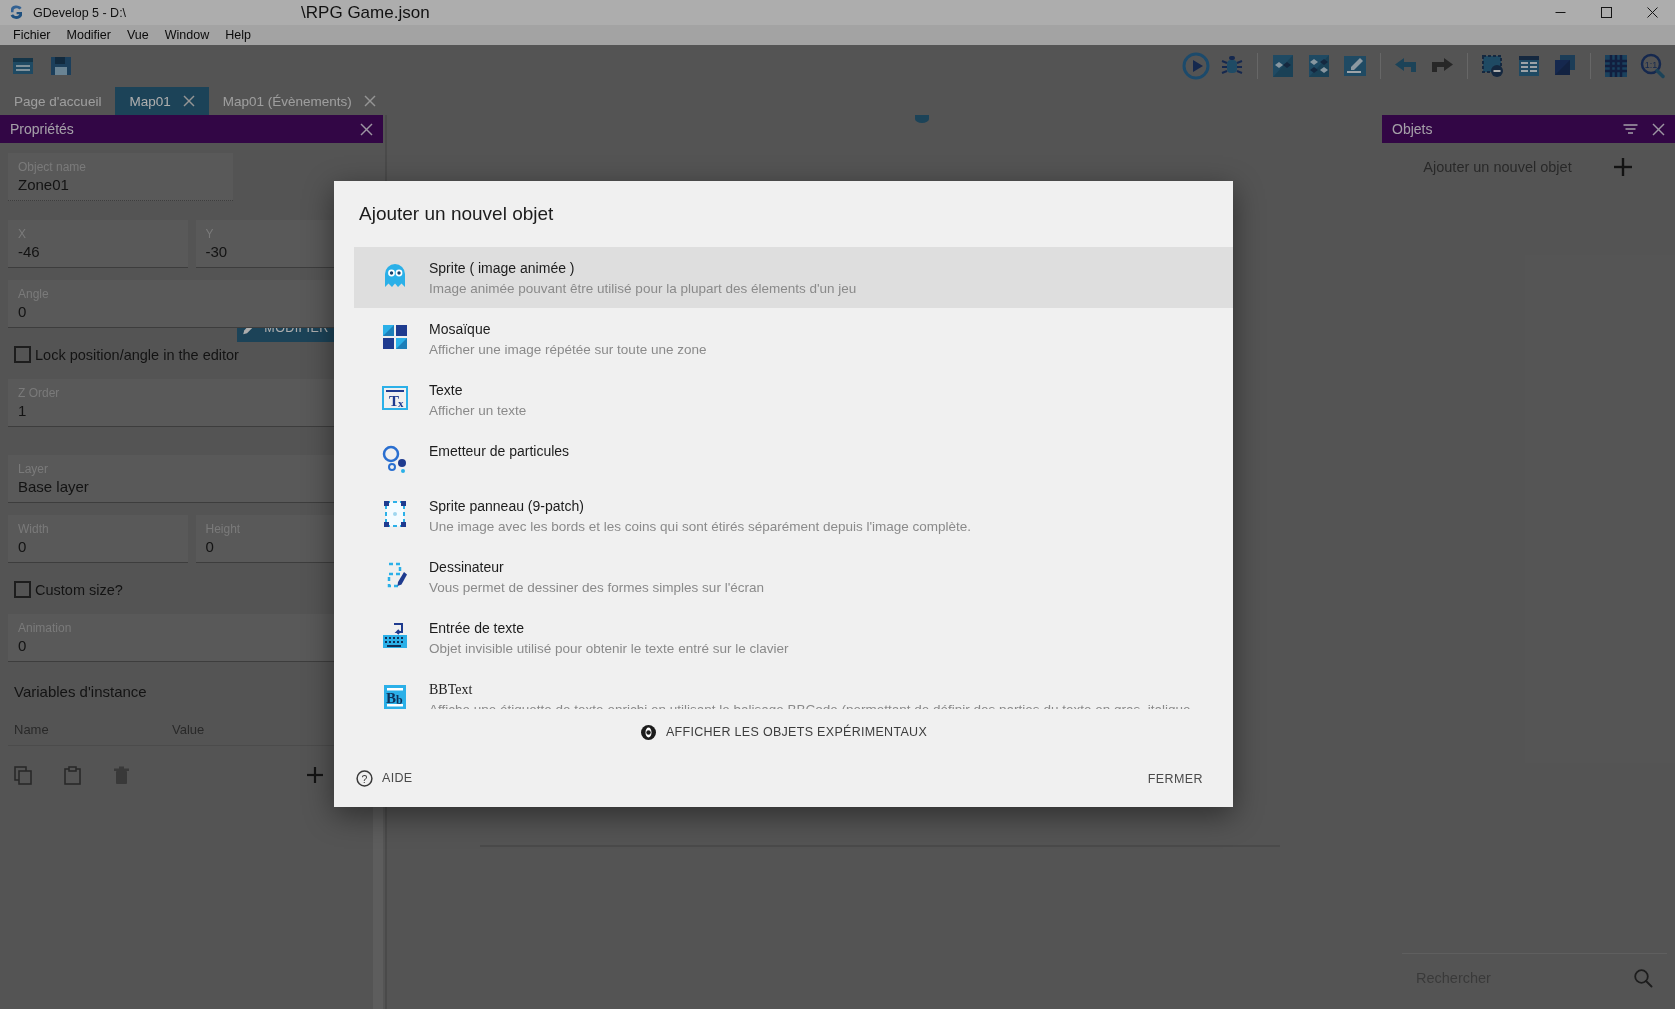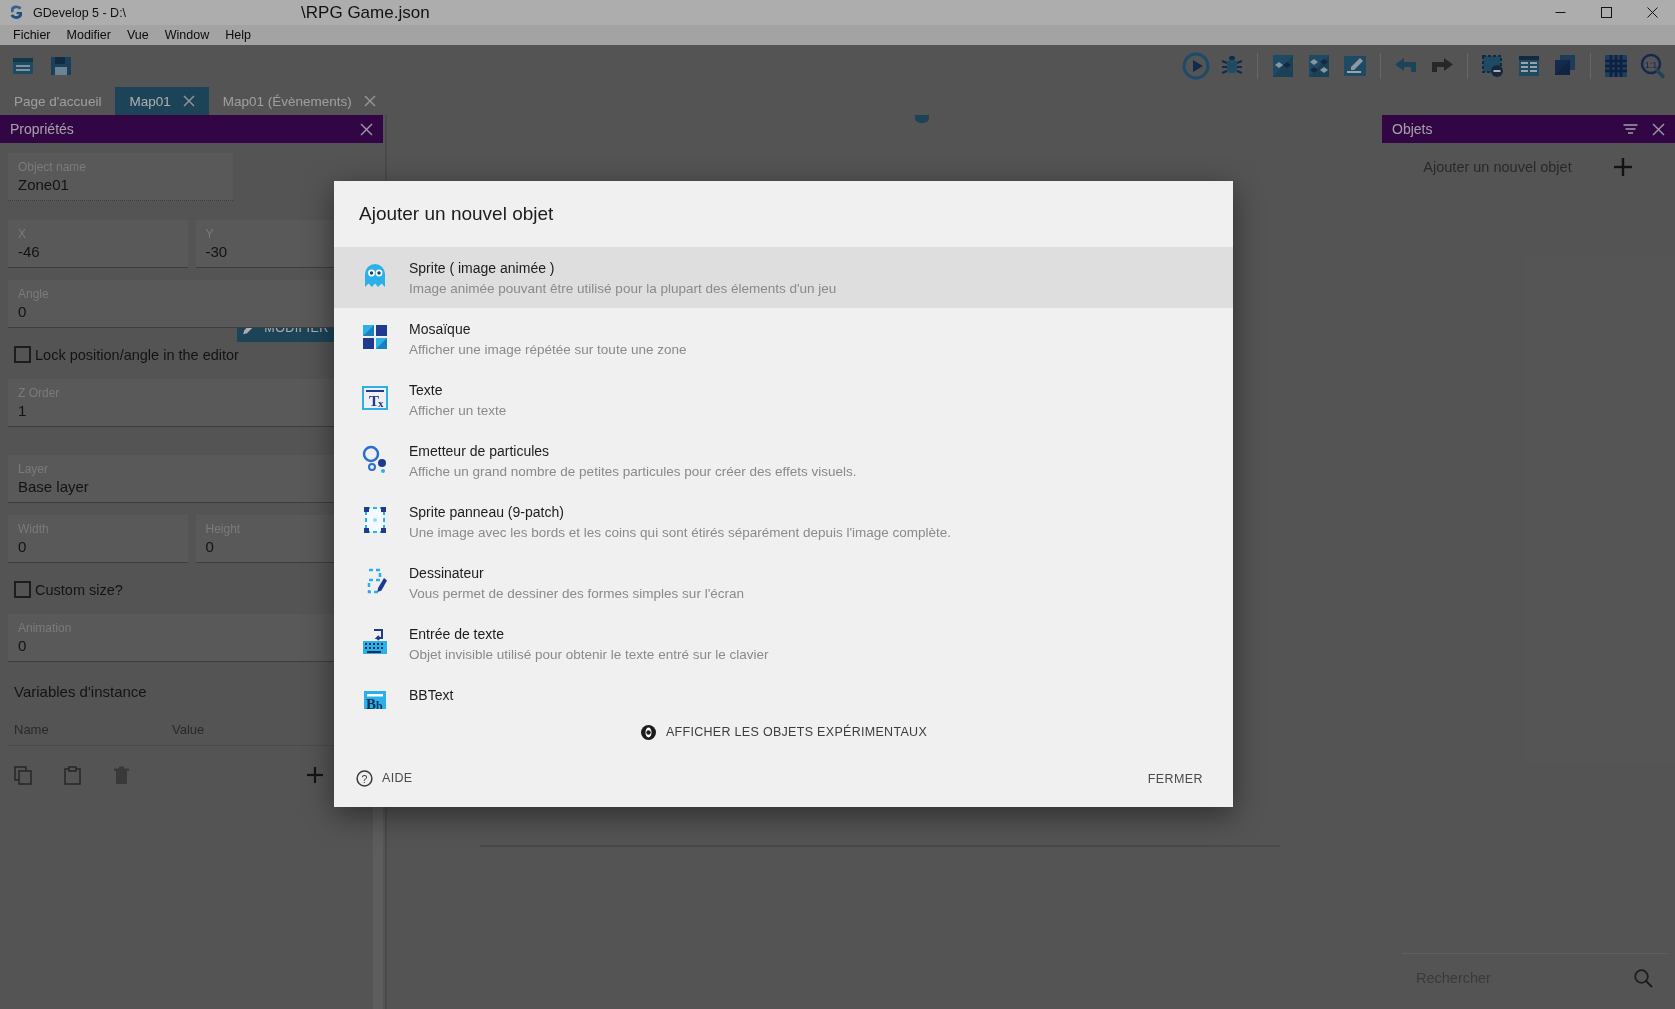--- a/index.html
+++ b/index.html
@@ -185,21 +185,21 @@
   }
   .dialog {
     position: absolute; left: 334px; top: 181px; width: 899px; height: 626px;
     background: #f0f0f0; box-shadow: 0 8px 28px rgba(0,0,0,0.45);
     display: flex; flex-direction: column;
   }
   .dialog-title {
     height: 66px; display: flex; align-items: center; padding: 0 25px;
     font-size: 19px; color: #1c1c1c; flex: 0 0 auto;
   }
-  .dialog-list { flex: 1 1 auto; overflow: hidden; }
+  .dialog-list { flex: 1 1 auto; overflow: hidden; padding-left: 20px; }
   .obj-item {
     display: flex; gap: 18px; padding: 10px 25px 10px 25px; align-items: flex-start;
   }
   .obj-item.selected { background: #dedede; }
   .obj-item .oi-icon {
     width: 32px; height: 32px; flex: 0 0 auto; margin-top: 3px;
     display: flex; align-items: center; justify-content: center;
   }
   .obj-item .oi-text { flex: 1 1 auto; padding-top: 1px; }
   .obj-item .oi-name { font-size: 14px; color: #1c1c1c; line-height: 21px; }
@@ -668,21 +668,20 @@
         <span class="oi-icon">
           <svg width="30" height="30" viewBox="0 0 30 30">
             <circle cx="11" cy="10" r="7" fill="none" stroke="#2a6fd0" stroke-width="2.5"></circle>
             <circle cx="22" cy="19" r="4" fill="#1f3b8f"></circle>
             <circle cx="12" cy="23" r="3" fill="none" stroke="#2a6fd0" stroke-width="2"></circle>
             <circle cx="23" cy="27" r="2" fill="#2bb0e8"></circle>
           </svg>
         </span>
         <span class="oi-text">
           <span class="oi-name" style="display:block;">Emetteur de particules</span>
-          <span class="oi-desc" style="display:block;">Affiche un grand nombre de petites particules pour créer des effets visuels.</span>
         </span>
       </div>
 
       <div class="obj-item">
         <span class="oi-icon">
           <svg width="30" height="30" viewBox="0 0 30 30">
             <rect x="6" y="3" width="18" height="24" fill="#f4fbff" stroke="#2bb0e8" stroke-width="2" stroke-dasharray="4 3"></rect>
             <rect x="4" y="2" width="5" height="5" fill="#1f3b8f"></rect>
             <rect x="21" y="2" width="5" height="5" fill="#1f3b8f"></rect>
             <rect x="4" y="23" width="5" height="5" fill="#1f3b8f"></rect>
@@ -739,21 +738,21 @@
         <span class="oi-icon">
           <svg width="30" height="30" viewBox="0 0 30 30">
             <rect x="4" y="3" width="22" height="24" fill="#2bb0e8"></rect>
             <rect x="7" y="6" width="16" height="2.5" fill="#ffffff"></rect>
             <rect x="7" y="22" width="16" height="2.5" fill="#ffffff"></rect>
             <text x="6" y="21" font-size="15" font-family="Liberation Serif, serif" font-weight="bold" fill="#0f3058">B</text>
             <text x="16" y="22" font-size="12" font-family="Liberation Serif, serif" font-weight="bold" fill="#0f3058">b</text>
           </svg>
         </span>
         <span class="oi-text">
-          <span class="oi-name" style="display:block;">BBText</span>
+          <span class="oi-name" style="display:block;font-family:Liberation Serif, serif;">BBText</span>
           <span class="oi-desc" style="display:block;">Affiche une étiquette de texte enrichi en utilisant le balisage BBCode (permettant de définir des parties du texte en gras, italique, d'utiliser des couleurs et des ombres différentes).</span>
         </span>
       </div>
 
     </div>
 
     <div class="dialog-exp">
       <span>
         <svg width="17" height="17" viewBox="0 0 17 17">
           <circle cx="8.5" cy="8.5" r="7.5" fill="#1c1c1c"></circle>

